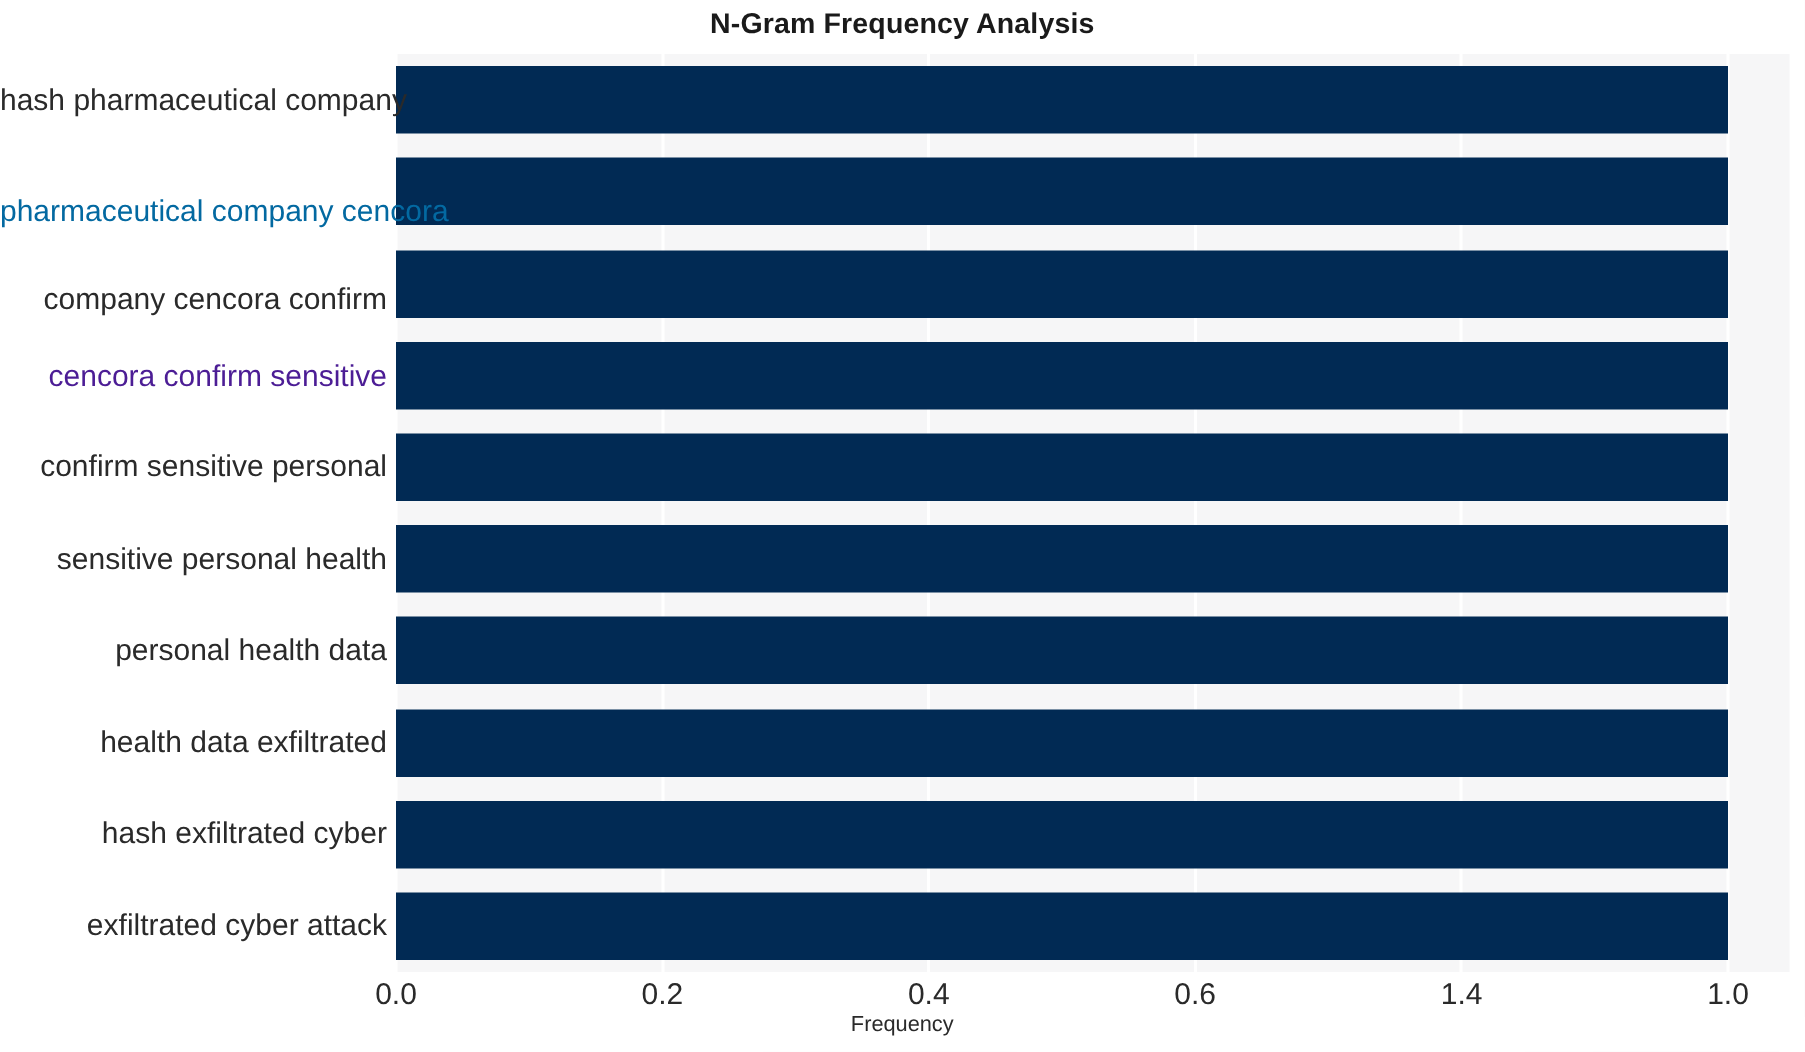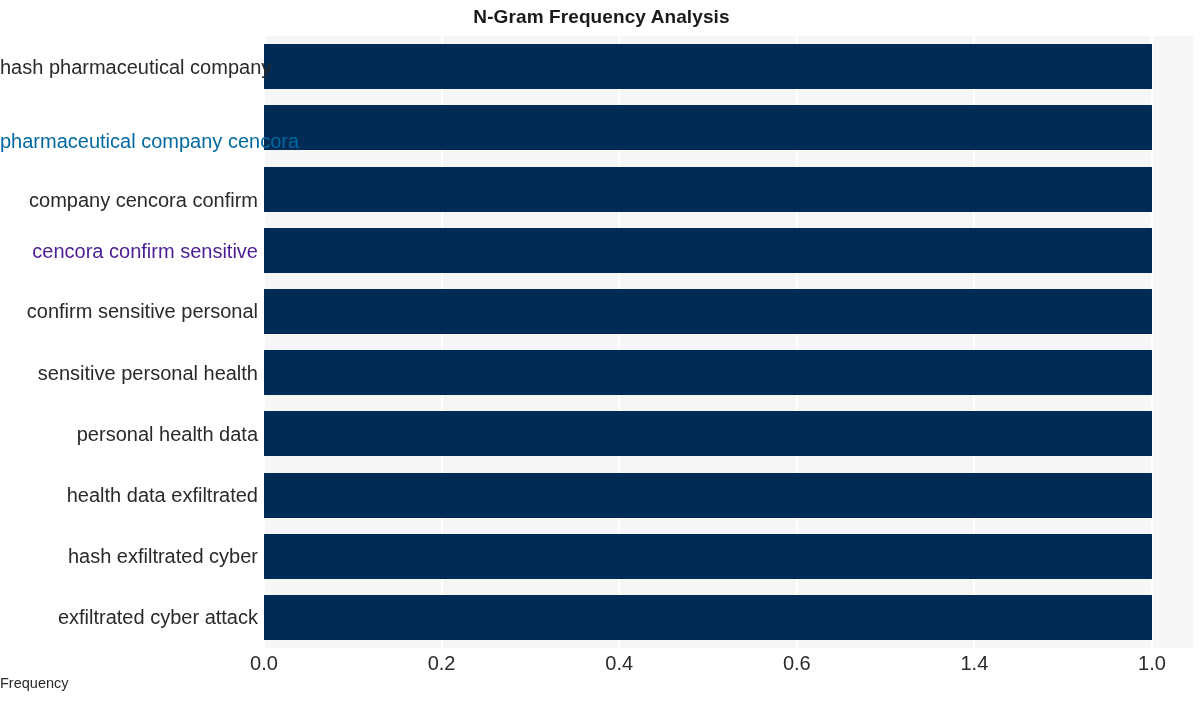--- a/index.html
+++ b/index.html
@@ -114,20 +114,21 @@
     color: #2a2a2a;
     transform: translateX(-50%);
     white-space: nowrap;
   }
 
   .xaxis-label {
     position: absolute;
     left: 0;
     top: 675px;
     width: 1203px;
+    text-align: center;
     font-size: 14.5px;
     color: #2a2a2a;
   }
 </style>
 </head>
 <body>
 
 <div class="figure" style="background: rgb(255, 255, 255);">
 
   <div class="chart-title" style="color: rgb(26, 26, 26);">N-Gram Frequency Analysis</div>

